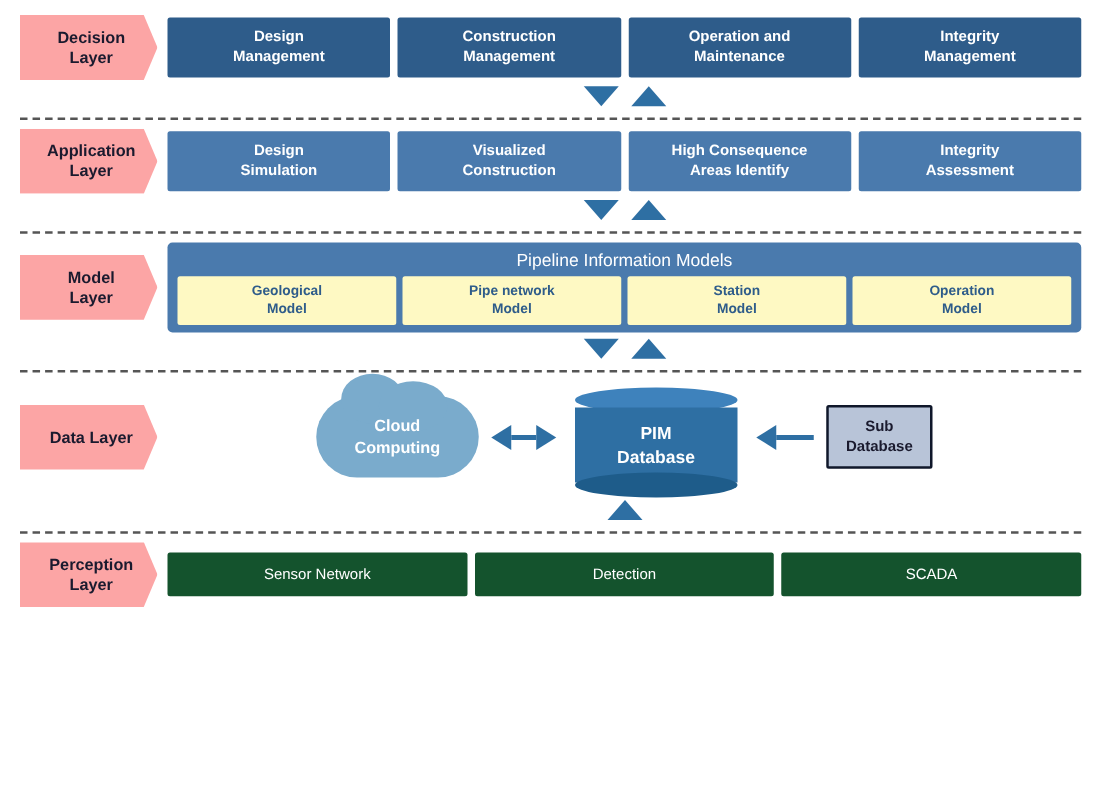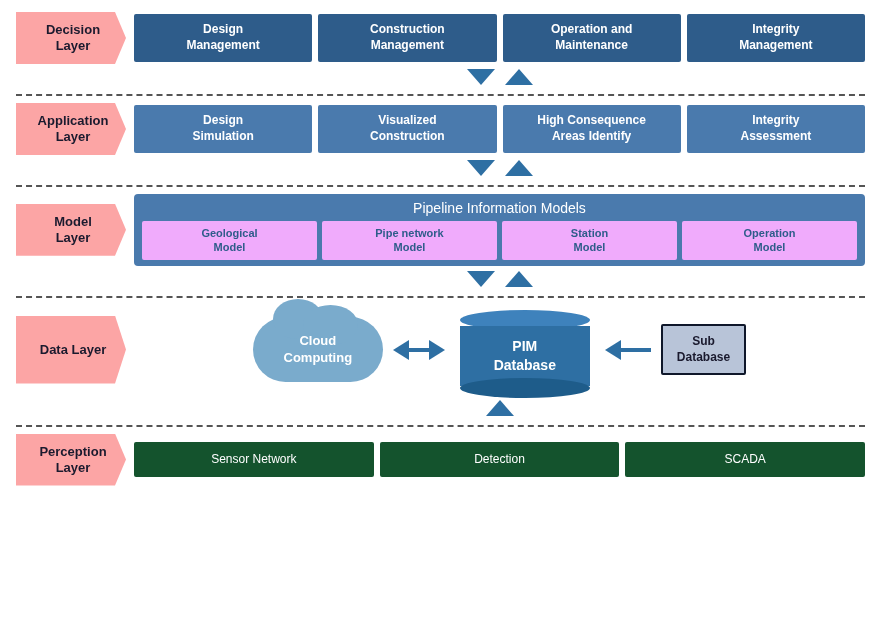--- a/index.html
+++ b/index.html
@@ -102,21 +102,21 @@
       font-weight: normal;
       font-size: 14px;
       text-align: center;
       margin-bottom: 5px;
     }
     .model-inner-boxes {
       display: flex;
       gap: 5px;
     }
     .model-inner-box {
-      background: #f0abfc;
+      background: #fef9c3;
       color: #2e5c8a;
       font-size: 11px;
       font-weight: bold;
       text-align: center;
       padding: 5px 6px;
       border-radius: 2px;
       flex: 1;
       line-height: 1.3;
     }
 
@@ -379,21 +379,21 @@
         <div class="arrow-down"></div>
         <div class="arrow-up"></div>
       </div>
     </div>
 
     <div class="sep-row">
       <hr class="dashed-sep">
     </div>
 
     <div class="layer-row" style="height:90px;">
-      <div class="layer-label" style="height:68px;">Data Layer</div>
+      <div class="layer-label" style="height:52px;">Data Layer</div>
       <div class="data-layer-content">
 
         <div class="cloud-shape">
           <span style="position:relative;z-index:1;">Cloud<br>Computing</span>
         </div>
 
         <div class="h-arrow-container">
           <div class="h-arrow-left"></div>
           <div class="h-line"></div>
           <div class="h-arrow-right"></div>

